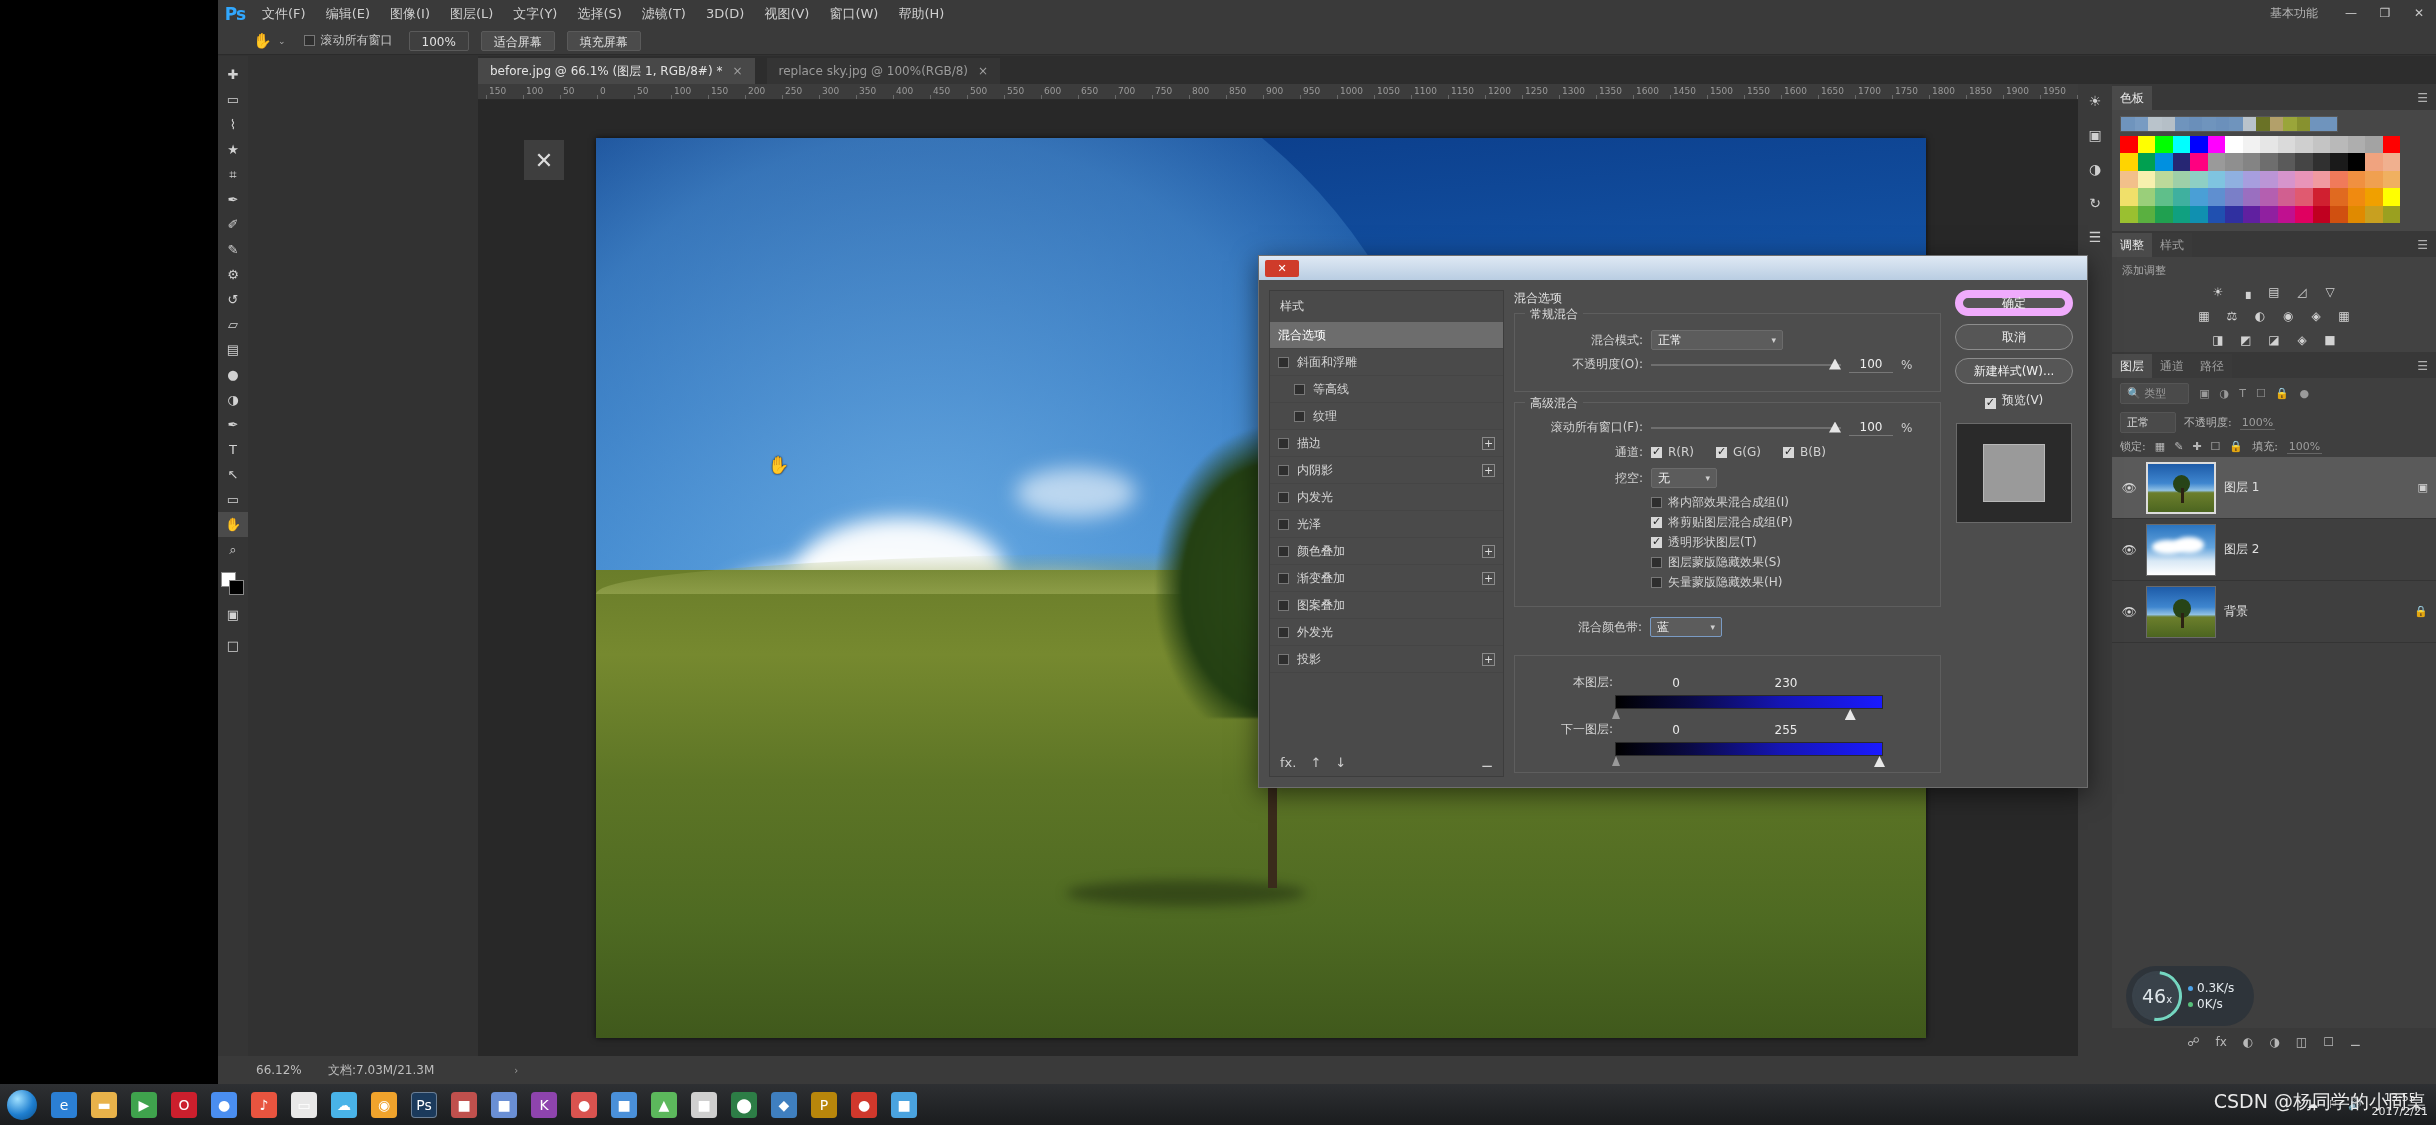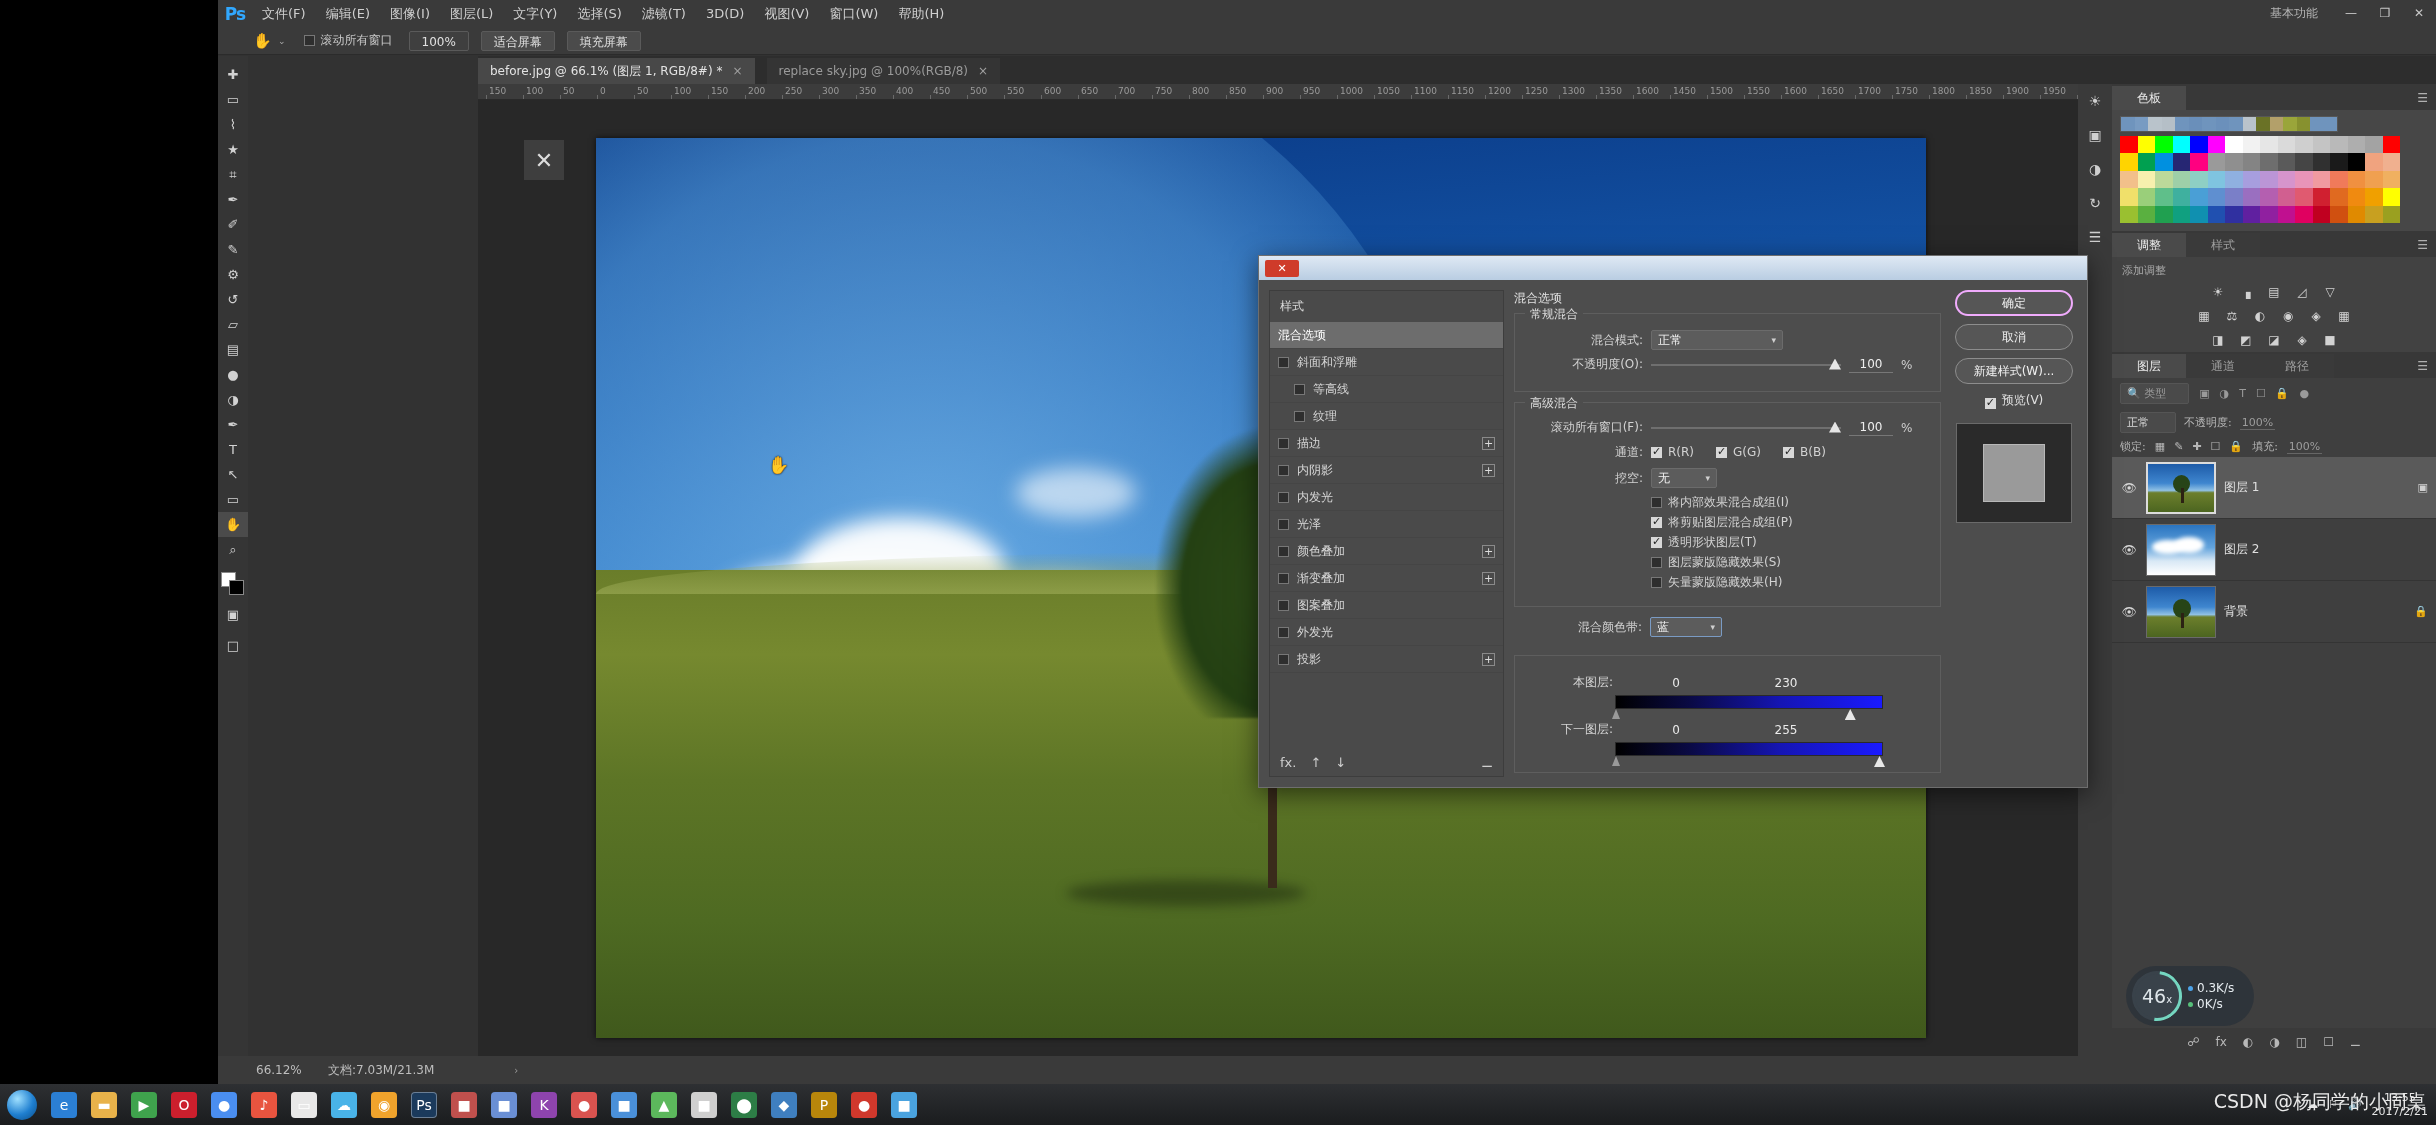--- a/index.html
+++ b/index.html
@@ -94,21 +94,21 @@
   .sb-doc { padding-left:10px; }
   .sb-caret { padding-left:80px; font-size:10px; color:#999; }
 
   
   .dock-strip { position:absolute; right:324px; top:84px; width:34px; bottom:28px; background:#3a3a3a; }
   .dock-ico { width:34px; height:34px; display:flex; align-items:center; justify-content:center;
               font-size:14px; color:#cfcfcf; }
 
   .rightdock { position:absolute; right:0; top:84px; width:324px; bottom:28px; background:#3f3f3f; }
   .panel-head { height:26px; background:#383838; display:flex; align-items:flex-end; }
-  .ptab { height:24px; line-height:24px; padding:0 25px; font-size:12px; color:#9e9e9e; background:#3a3a3a; }
+  .ptab { height:24px; line-height:24px; padding:0 8px; font-size:12px; color:#9e9e9e; background:#3a3a3a; }
   .ptab.active { background:#4a4a4a; color:#eaeaea; }
   .pmenu { margin-left:auto; padding:0 8px; font-size:12px; color:#b0b0b0; line-height:24px; }
 
   
   .swatch-panel { background:#474747; padding:6px 8px 8px 8px; }
   .sw-row { display:flex; }
   .sw { width:13.5px; height:13.5px; }
   .sw-custom { border:1px solid #565656; display:inline-flex; margin-bottom:4px; }
 
   
@@ -216,21 +216,21 @@
   .gradbar { position:relative; height:14px; margin:4px 0 12px 8px; width:268px;
              background:linear-gradient(90deg,#000 0%,#0a0a45 28%,#1515b4 62%,#1a1aff 100%);
              border:1px solid #2a2a2a; }
   .stop { position:absolute; top:13px; width:11px; height:11px; background:#e8e8e8;
           clip-path:polygon(50% 0,100% 100%,0 100%); }
   .stop.half { background:#9a9a9a; width:8px; height:10px; }
 
   .btns-col { width:126px; display:flex; flex-direction:column; gap:8px; align-items:center; }
   .dbtn { width:118px; height:26px; border-radius:13px; border:1px solid #8d8d8d; background:#565656;
           color:#f0f0f0; font-size:12px; display:flex; align-items:center; justify-content:center; }
-  .dbtn.primary { border:2px solid #f0abfc; }
+  .dbtn.primary { border:8px solid #f0abfc; }
   .prevrow { display:flex; align-items:flex-end; gap:6px; font-size:12px; color:#e0e0e0; }
   .preview-box { width:116px; height:100px; background:#2a2a2a; border:1px solid #6a6a6a;
                  display:flex; align-items:center; justify-content:center; margin-top:6px; }
   .preview-inner { width:62px; height:58px; background:#9a9a9a; border:1px solid #b8b8b8; }
 
   
   .taskbar { position:absolute; left:0; bottom:0; width:2436px; height:41px;
              background:linear-gradient(180deg,#2e3033,#1a1c1e); display:flex; align-items:center; }
   .tb-start { width:44px; height:41px; display:flex; align-items:center; justify-content:center; }
   .orb { width:30px; height:30px; border-radius:50%;

